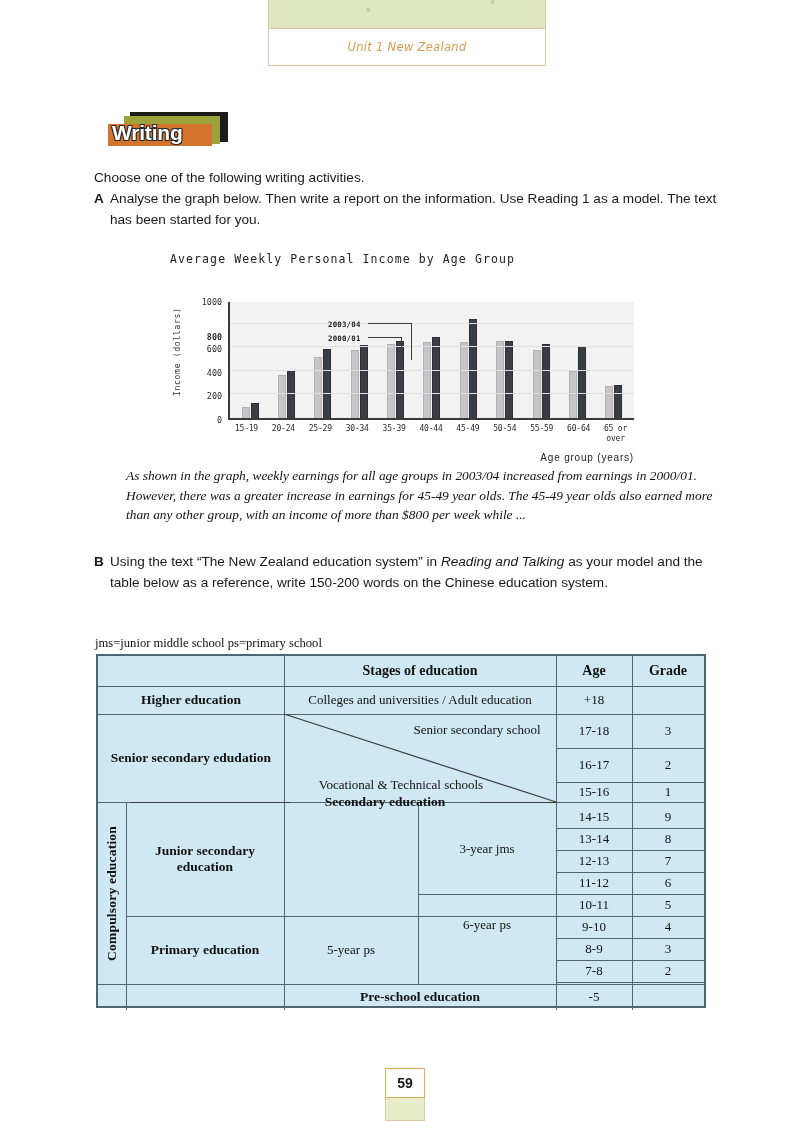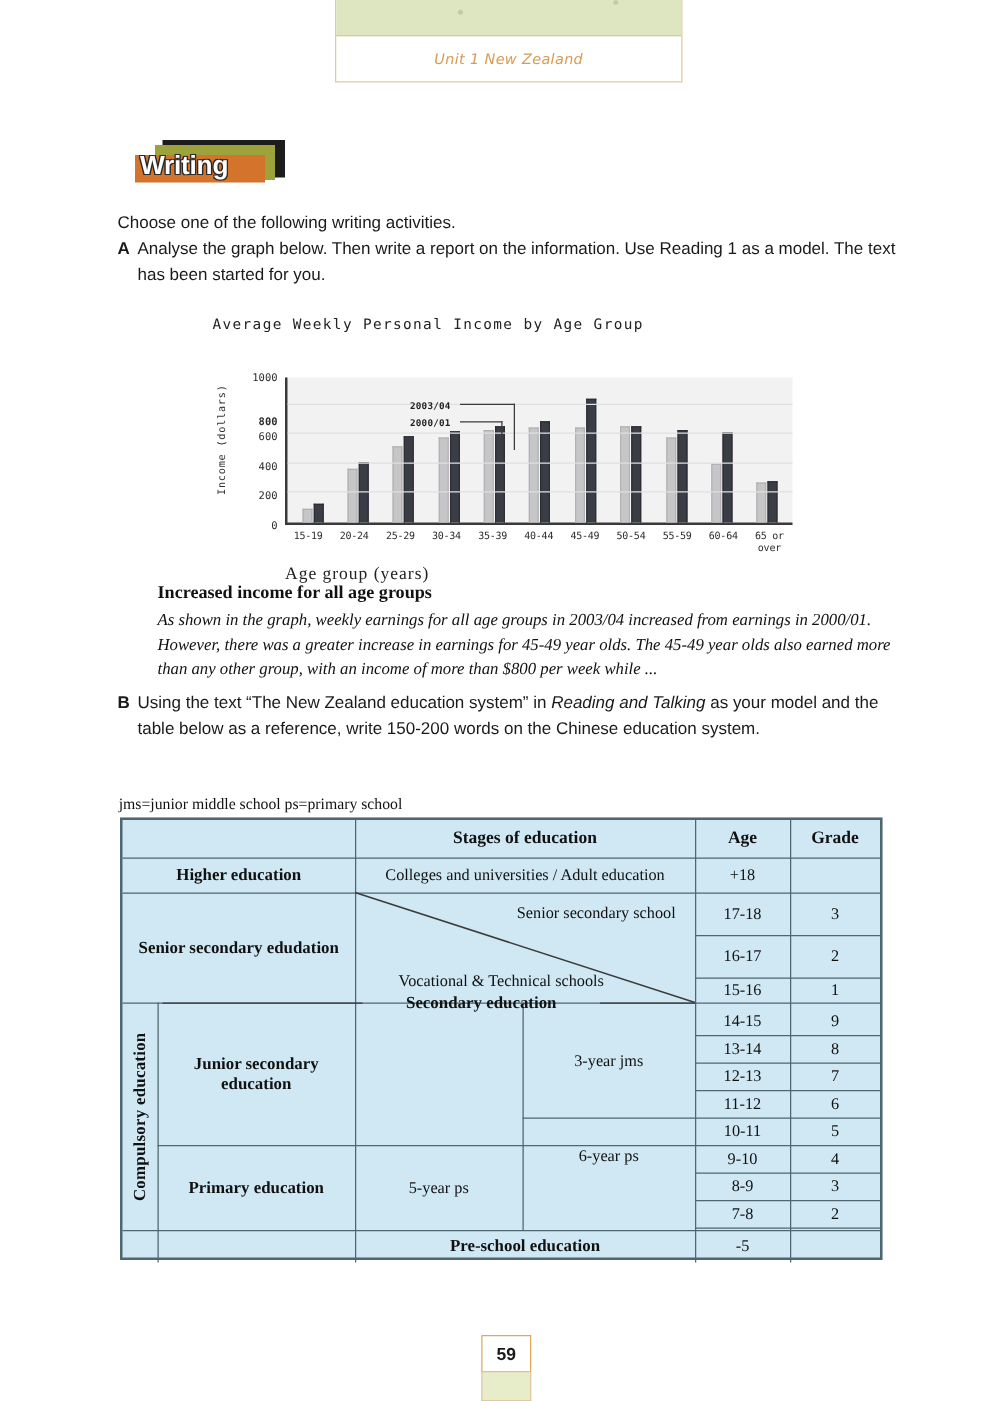--- a/index.html
+++ b/index.html
@@ -166,23 +166,23 @@
     display: flex;
   }
   .x-label {
     flex: 1 1 0; text-align: center;
     font-family: "DejaVu Sans Mono", monospace;
     font-size: 8px; color: #2b2b2b; line-height: 10px;
     letter-spacing: -.2px;
   }
   #x-axis-title {
     position: absolute; left: 58px; right: 2px; top: 176px;
-    text-align: left;
-    font-family: Liberation Serif, serif;
-    font-size: 14px; letter-spacing: .8px; color: #222;
+    text-align: right;
+    font-family: Liberation Sans, sans-serif;
+    font-size: 10px; letter-spacing: .8px; color: #222;
   }
 
   
   #model-answer { position: absolute; left: 126px; top: 466px; width: 600px; }
   #model-heading {
     font-family: "Liberation Serif", serif;
     font-weight: bold; font-size: 14.5px; color: #111;
     padding-bottom: 3px;
   }
   #model-paragraph {
@@ -350,21 +350,20 @@
   <div class="annot" style="left: 158px; top: 44px;">2003/04</div>
       <div class="annot" style="left: 158px; top: 58px;">2000/01</div>
       <div class="leader" style="left: 198px; top: 47px; width: 44px; height: 1px;"></div>
       <div class="leader" style="left: 241px; top: 47px; width: 1px; height: 37px;"></div>
       <div class="leader" style="left: 198px; top: 61px; width: 34px; height: 1px;"></div>
       <div class="leader" style="left: 231px; top: 61px; width: 1px; height: 25px;"></div>
     </div>
 </div>
 
 <div id="model-answer">
-  <div id="model-heading">Increased income for all age groups</div>
   <div id="model-paragraph">As shown in the graph, weekly earnings for all age groups in 2003/04 increased from earnings in 2000/01. However, there was a greater increase in earnings for 45-49 year olds. The 45-49 year olds also earned more than any other group, with an income of more than $800 per week while ...</div>
 </div>
 
 <div class="task-block" id="task-b">
   <div class="task-row">
     <div class="task-letter">B</div>
     <div class="task-text">
       <span>Using the text “The New Zealand education system” in </span><i>Reading and Talking</i><span> as your model and the table below as a reference, write 150-200 words on the Chinese education system.</span>
     </div>
   </div>

